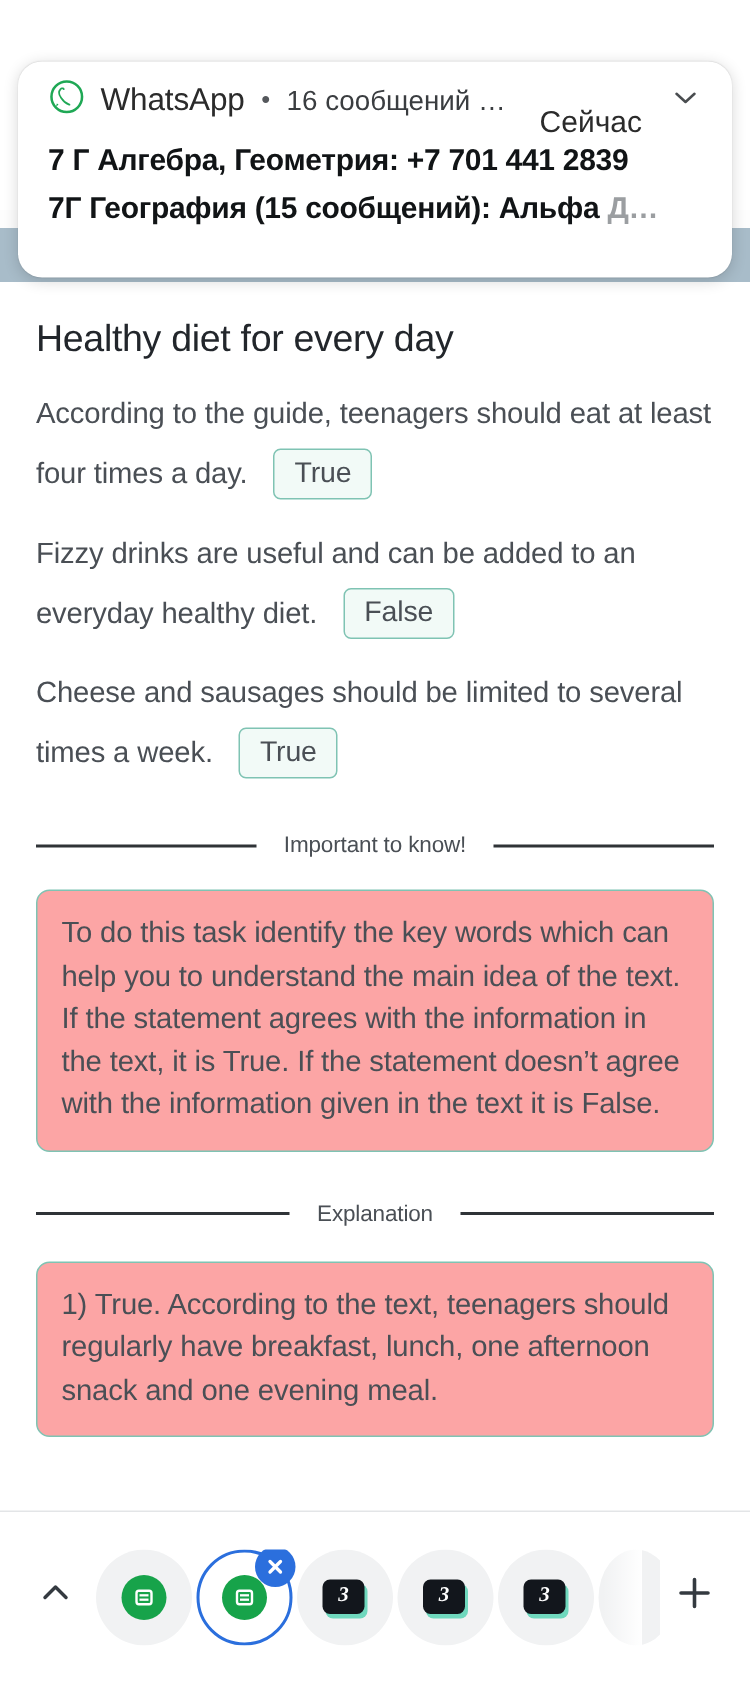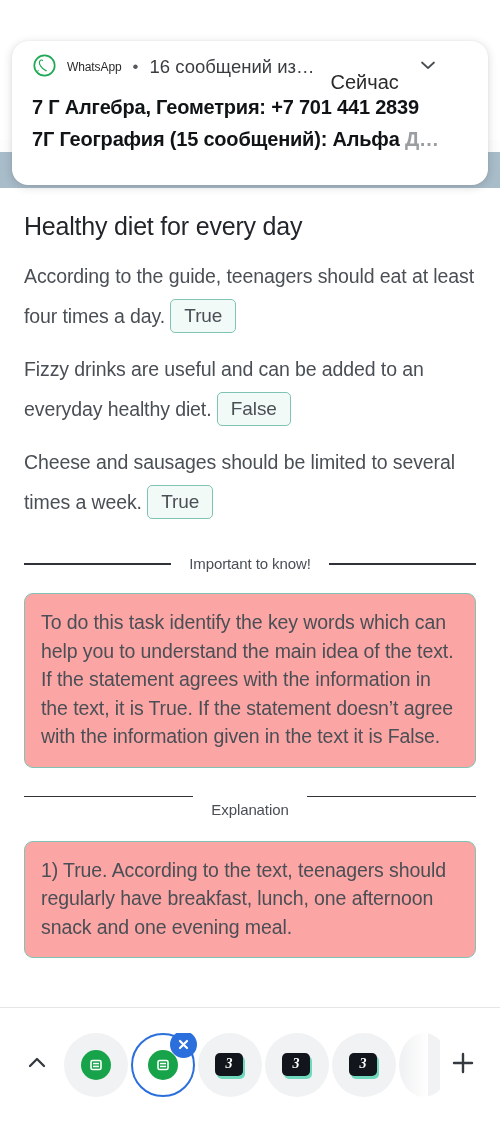--- a/index.html
+++ b/index.html
@@ -55,21 +55,21 @@
     display: flex;
     align-items: center;
     height: 50px;
     gap: 10px;
     padding-top: 2px;
   }
 
   .wa-icon { flex: 0 0 auto; display: block; }
 
   .notif-app {
-    font-size: 12px;
+    font-size: 21px;
     color: #2b2b2b;
     letter-spacing: -0.1px;
     white-space: nowrap;
   }
   .notif-dot {
     font-size: 17px;
     color: #55585c;
     padding: 0 1px;
   }
   .notif-sub {
@@ -142,26 +142,27 @@
   .answer-box {
     display: inline-block;
     border: 1.5px solid #7fc3b3;
     background: #f2faf7;
     border-radius: 5px;
     padding: 3px 13px 4px 13px;
     font-size: 19px;
     color: #4a4f55;
     line-height: 25px;
     vertical-align: 1px;
-    margin-left: 0;
+    margin-left: 12px;
   }
 
   
   .divider {
     display: flex;
+    align-items: center;
     gap: 18px;
     margin-top: 28px;
   }
   .divider .rule {
     flex: 1 1 auto;
     height: 1.5px;
     background: #2f3337;
   }
   .divider .dlabel {
     flex: 0 0 auto;

